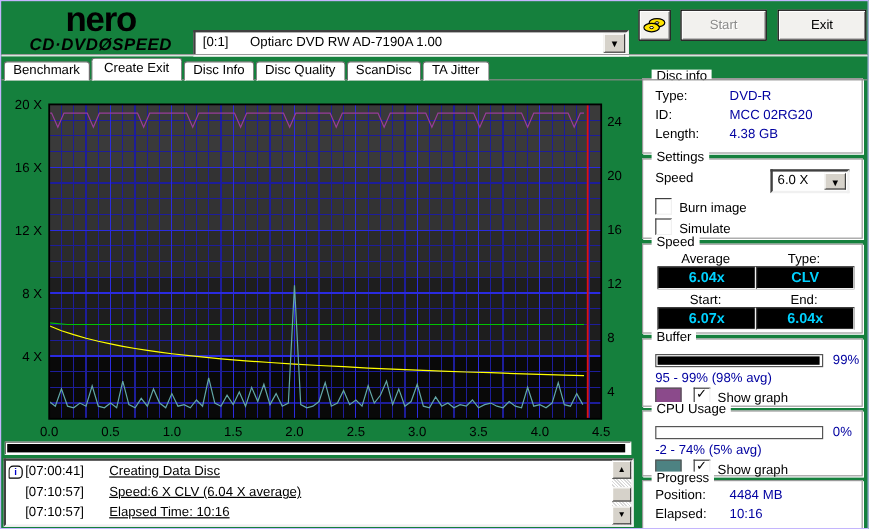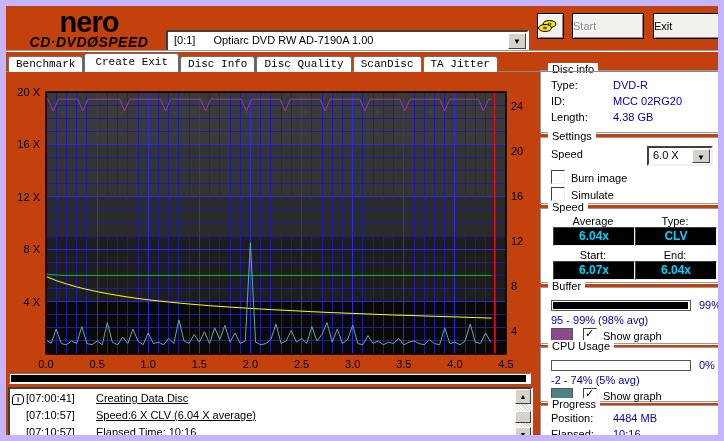--- a/index.html
+++ b/index.html
@@ -1,35 +1,35 @@
 <!DOCTYPE html>
 <html><head>
 <meta charset="utf-8">
 <style>
   html,body{margin:0;padding:0;background:#fff;}
   body{font-family:"Liberation Sans","DejaVu Sans",sans-serif;font-size:11px;color:#000;}
-  #win{position:relative;width:724px;height:441px;background:#c2410c;overflow:hidden;border:6px solid #c4b5fd;box-sizing:border-box;}
+  #win{position:relative;width:724px;height:441px;background:#15803d;overflow:hidden;border:1px solid #c4b5fd;box-sizing:border-box;}
   .abs{position:absolute;}
   
   #logo{left:8px;top:2px;width:150px;text-align:center;line-height:1;}
   #logo .brand{font-size:29px;font-weight:bold;letter-spacing:-1px;}
   #logo .product{font-size:14px;font-weight:bold;font-style:italic;letter-spacing:0.5px;margin-top:-2px;}
   .sunken{border:2px solid;border-color:#404040 #f4f4f4 #f4f4f4 #404040;background:#fff;}
   #drive-select{left:160px;top:24px;width:363px;height:22px;box-sizing:border-box;padding-left:44px;}
   #drive-select .txt{position:absolute;left:6px;top:2px;white-space:nowrap;}
   #drive-select .bus{margin-right:18px;}
   .dd-arrow{position:absolute;right:1px;top:1px;bottom:1px;width:16px;background:#d6d2ca;border:1px solid;border-color:#fff #404040 #404040 #fff;text-align:center;font-size:8px;line-height:16px;}
-  .btn{background:#f2f1ee;border:1px solid #000;box-shadow:inset 1px 1px 0 #fff,inset -1px -1px 0 #868686;box-sizing:border-box;}
+  .btn{background:#f2f1ee;border:1px solid #000;box-shadow:inset 1px 1px 0 #fff,inset -1px -1px 0 #868686;text-align:center;box-sizing:border-box;}
   #eject-btn{left:531px;top:7px;width:27px;height:26px;padding-top:5px;}
   #start-btn{left:566px;top:7px;width:72px;height:26px;line-height:24px;color:#8c8c8c;text-shadow:1px 1px 0 #fff;}
   #exit-btn{left:647px;top:7px;width:74px;height:26px;line-height:24px;}
   #topbar-sep{left:0;top:44px;width:724px;height:0;border-top:1px solid #9a9a9a;border-bottom:1px solid #fff;}
   
   #tab-bar{left:2px;top:47px;height:18px;white-space:nowrap;z-index:3;}
-  .tab{display:inline-block;position:relative;padding:1px 7px 2px 7px;margin-right:1px;background:#fff;border:1px solid #6e6e6e;border-bottom:none;border-radius:3px 3px 0 0;top:2px;box-shadow:inset 1px 1px 0 #fff;font-family:Liberation Mono, monospace;}
+  .tab{display:inline-block;position:relative;padding:1px 7px 2px 7px;margin-right:1px;background:#fff;border:1px solid #6e6e6e;border-bottom:none;border-radius:3px 3px 0 0;top:2px;box-shadow:inset 1px 1px 0 #fff;}
   .tab.active{top:0;padding:2px 10px 4px 10px;z-index:4;}
   #content-top{left:0;top:65px;width:724px;height:0;border-top:1px solid #8a8a8a;z-index:1;}
   
   #chart{left:0;top:66px;width:530px;height:300px;}
   
   #write-progress{left:3px;top:367px;width:522px;height:11px;box-sizing:border-box;border:1px solid;border-color:#6e6e6e #fff #fff #6e6e6e;background:#fff;padding:1px;}
   #write-progress .fill{height:100%;background:#000;}
   
   #log{left:2px;top:381px;width:525px;height:57px;box-sizing:border-box;border:2px solid;border-color:#404040 #f0f0f0 #f0f0f0 #404040;background:#fff;}
   #log-rows{position:absolute;left:2px;top:1px;right:18px;bottom:1px;overflow:hidden;text-decoration:underline;}

